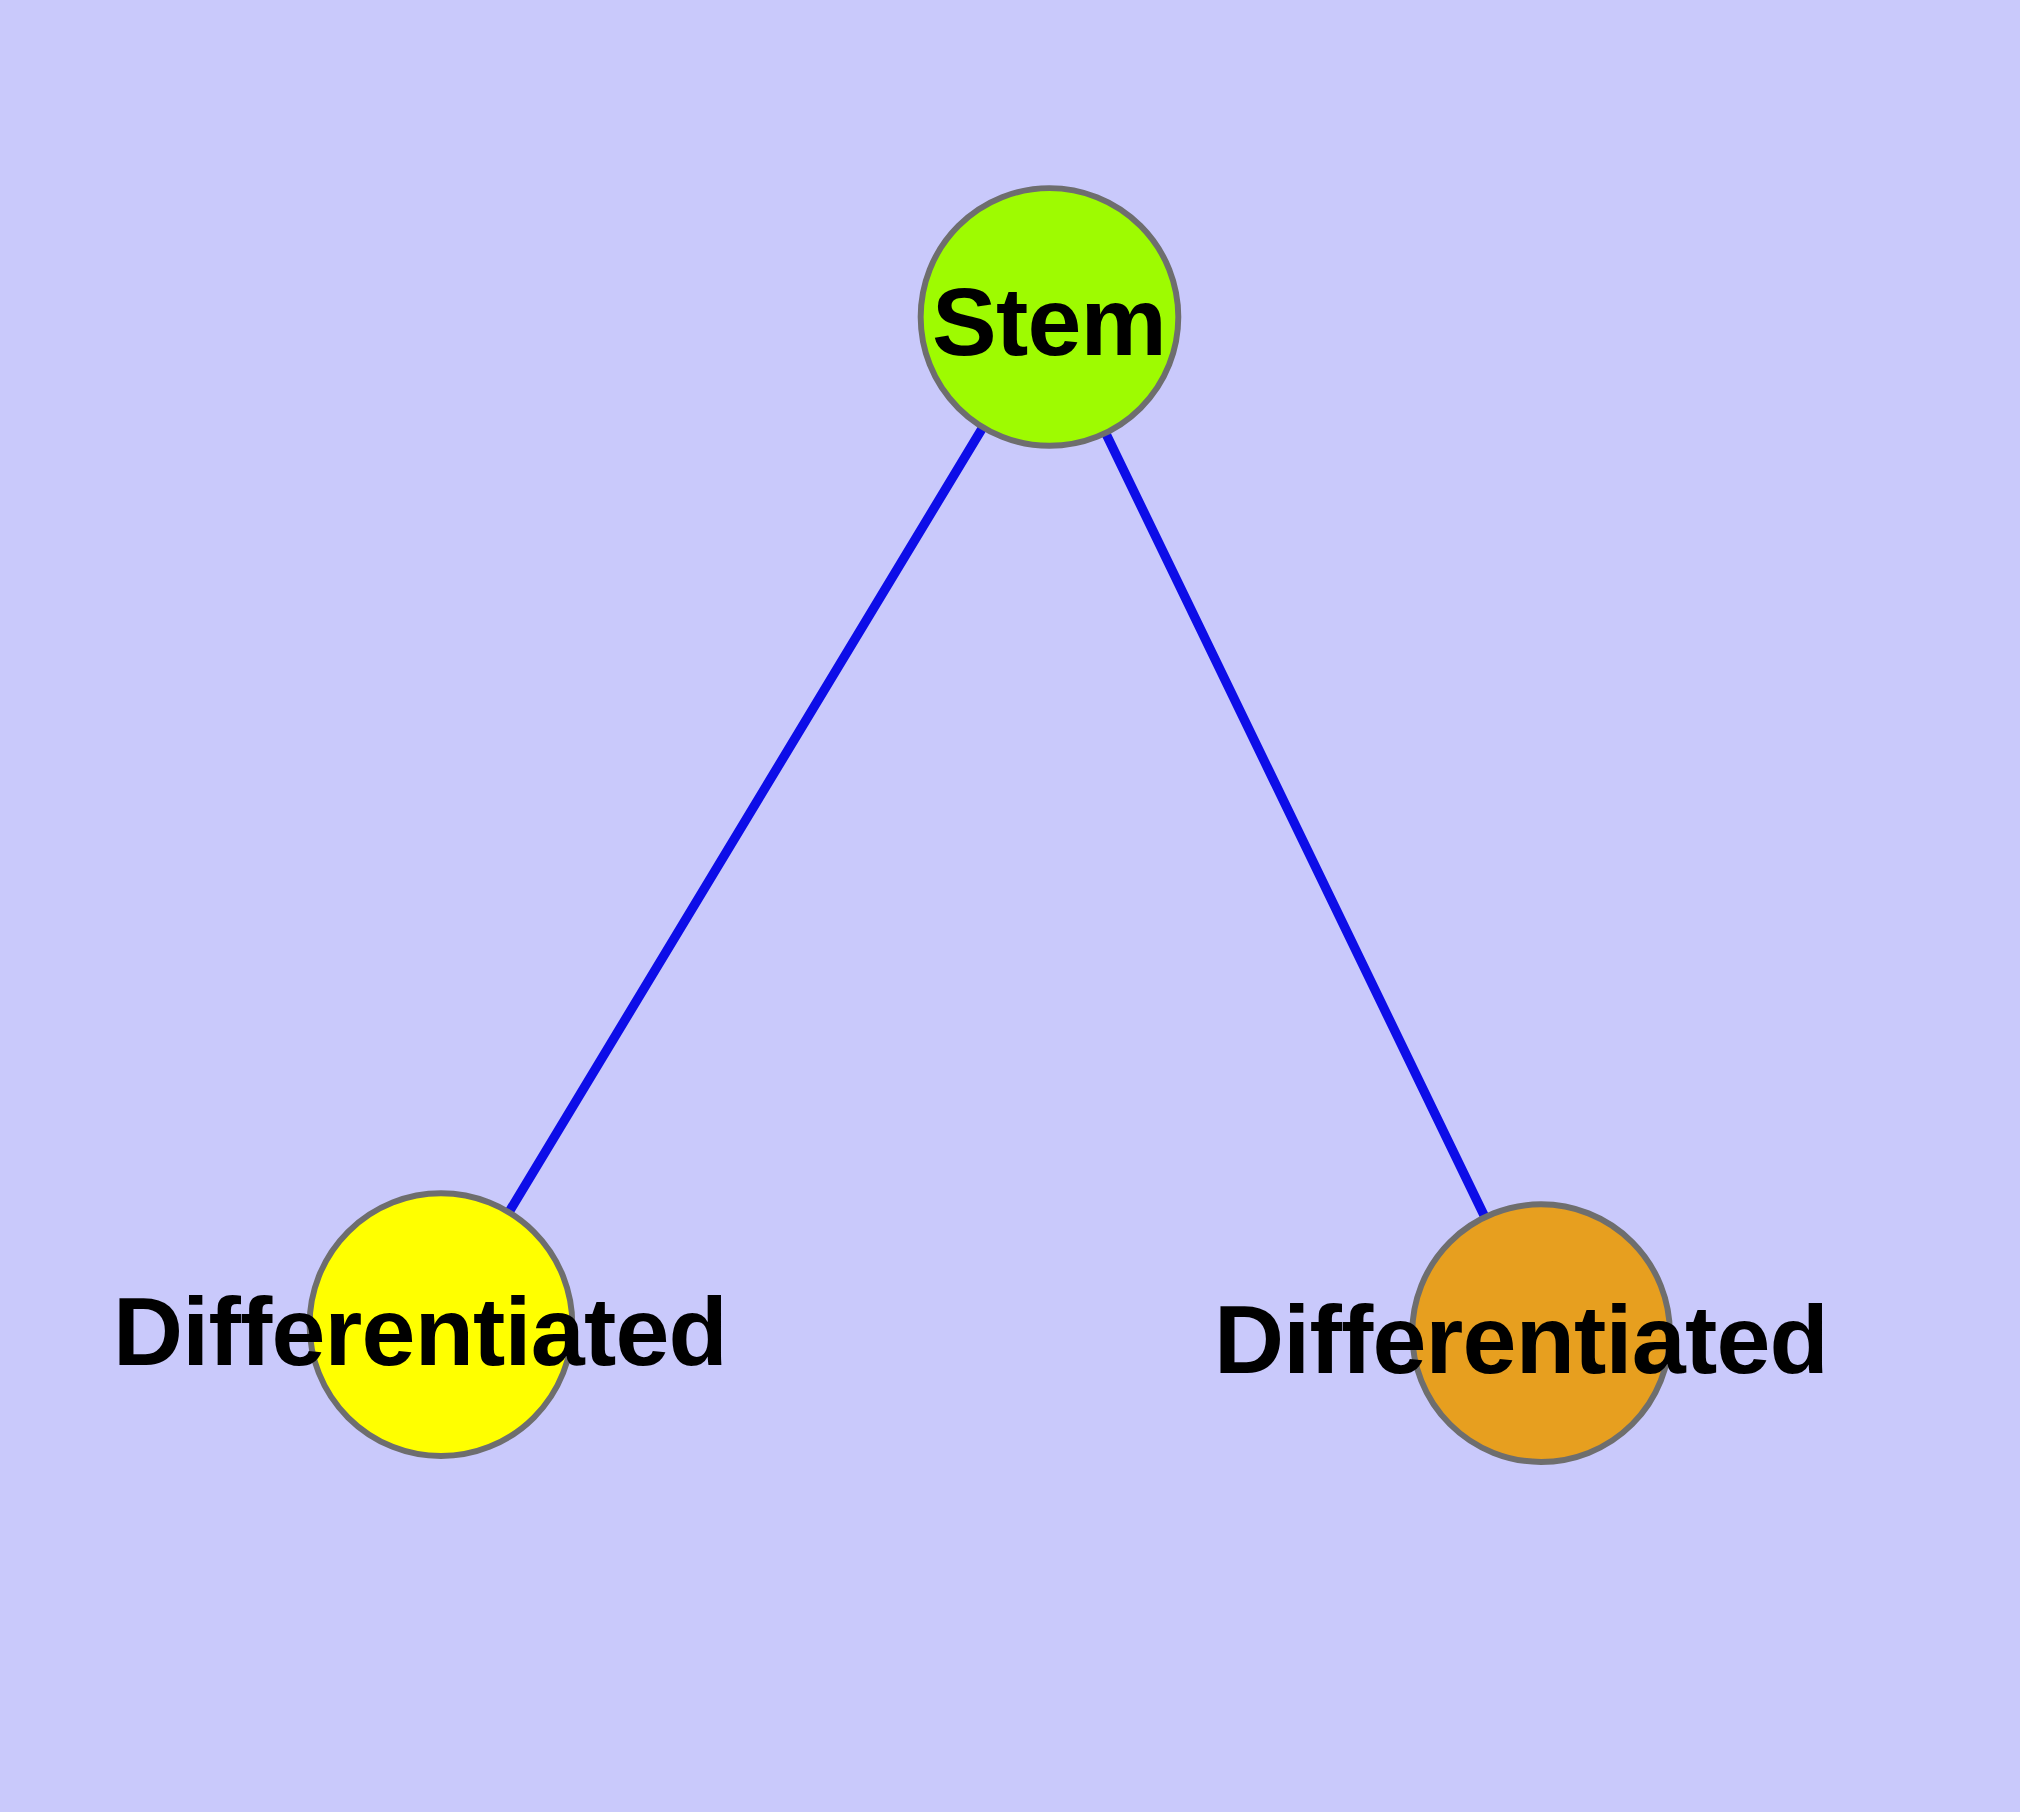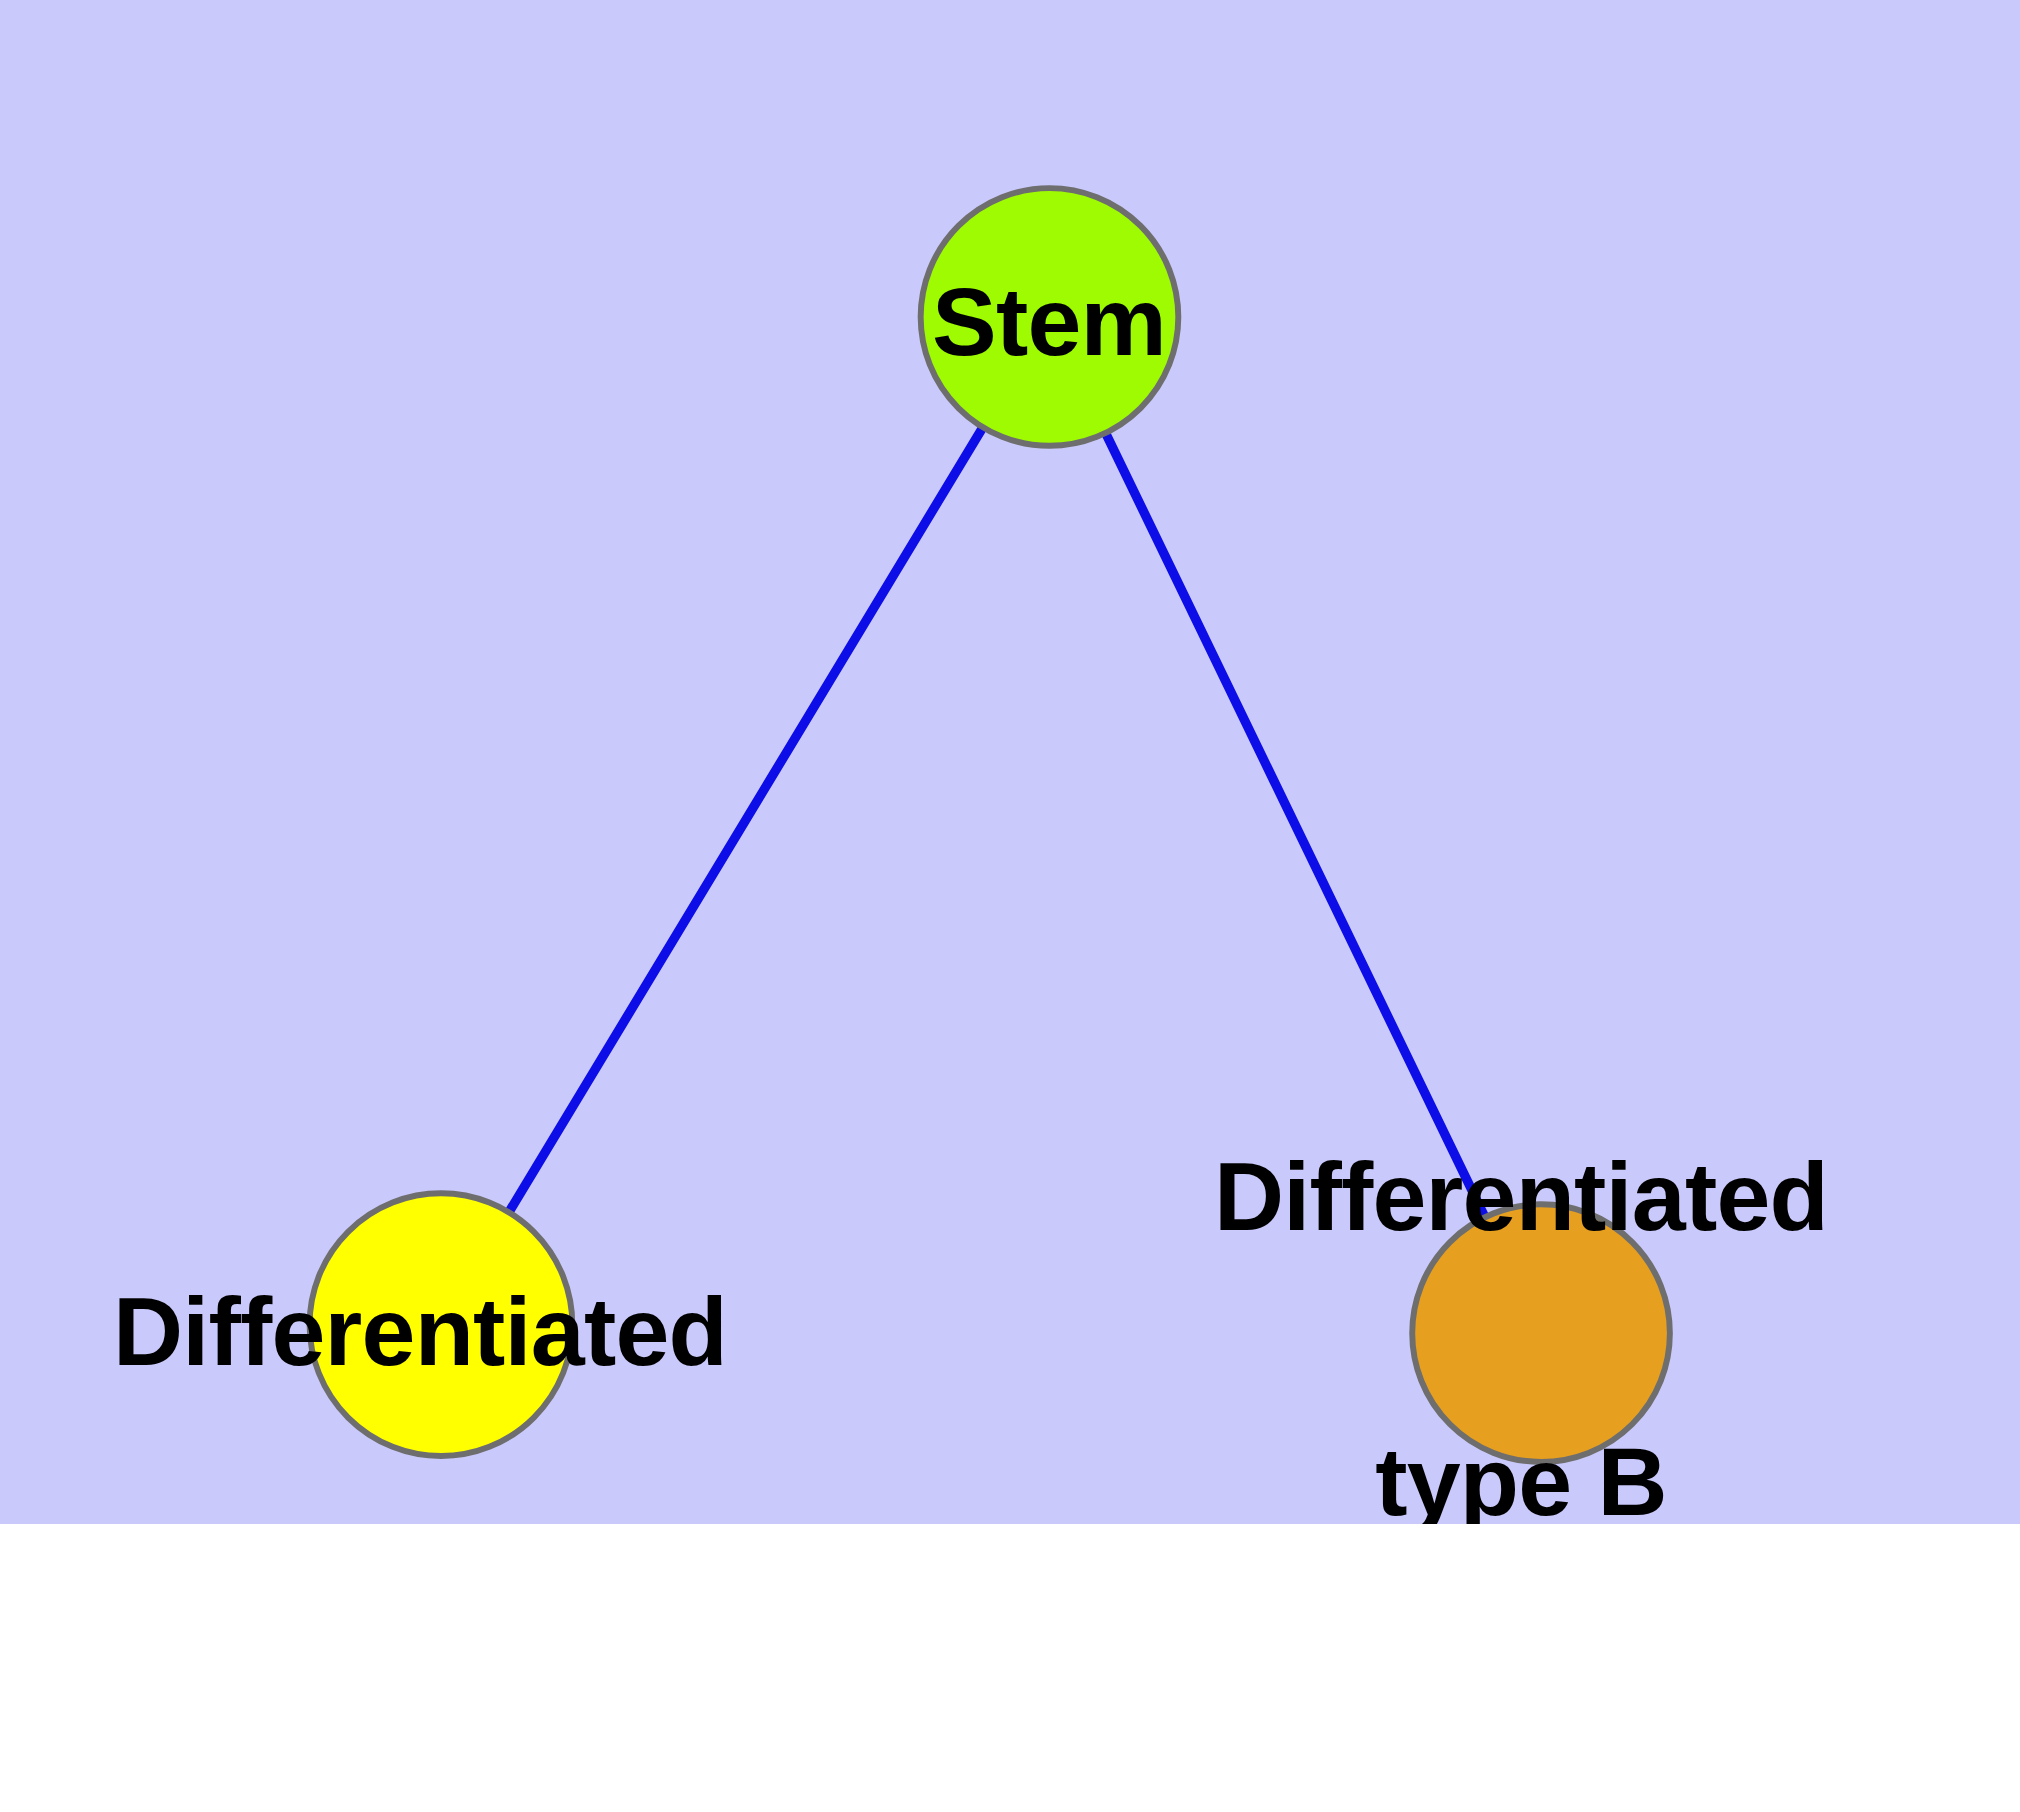--- a/index.html
+++ b/index.html
@@ -39,21 +39,21 @@
     pointer-events: none;
     transform: translate(-50%, -50%);
   }
   .node-label .lbl-line {
     display: block;
   }
 </style>
 </head>
 <body>
 
-<div id="canvas" style="width: 2021px; height: 1524px; background: rgb(201, 201, 251);">
+<div id="canvas" style="width: 2021px; height: 1812px; background: rgb(201, 201, 251);">
 
   <svg id="graph-svg" viewBox="0 0 2384 2138" xmlns="http://www.w3.org/2000/svg" style="width: 2021px; height: 1812px;">
 
     <g>
       <line x1="1238" y1="374" x2="520" y2="1563" stroke="#0d0de8" stroke-width="11" stroke-linecap="round"></line>
       <line x1="1238" y1="374" x2="1818" y2="1573" stroke="#0d0de8" stroke-width="11" stroke-linecap="round"></line>
     </g>
 
     <g>
       <circle cx="1238" cy="374" r="152" fill="#9efb01" stroke="#6e6e6e" stroke-width="7"></circle>
@@ -65,17 +65,16 @@
   <div class="node-label" style="left: 1049px; top: 321px; color: rgb(0, 0, 0); font-size: 97px;">
     <span class="lbl-line">Stem</span>
   </div>
 
   <div class="node-label" style="left: 420px; top: 1331px; color: rgb(0, 0, 0); font-size: 97px;">
     <span class="lbl-line">Differentiated</span>
   </div>
 
   <div class="node-label" style="left: 1521px; top: 1339px; color: rgb(0, 0, 0); font-size: 97px;">
     <span class="lbl-line">Differentiated</span>
-    <span class="lbl-line">type B</span>
   </div>
 
 </div>
 
 
 </body></html>

